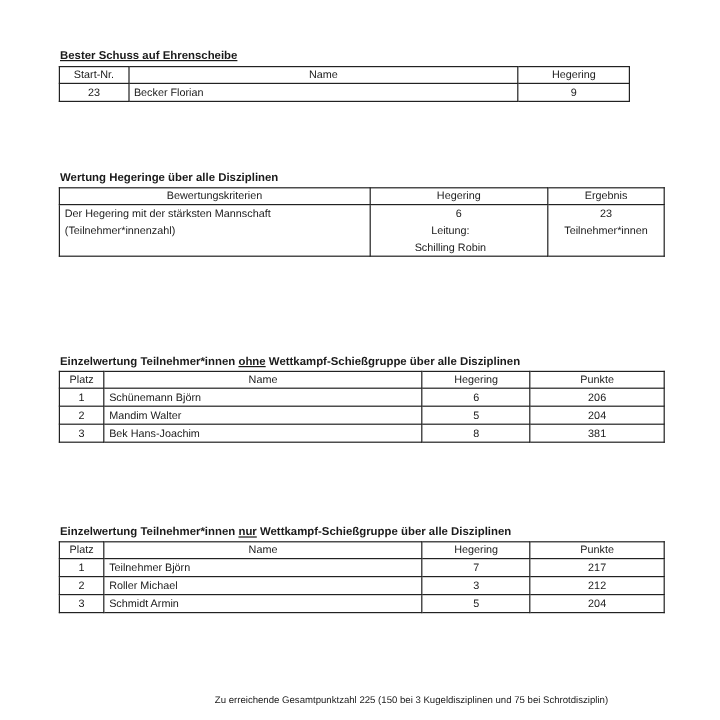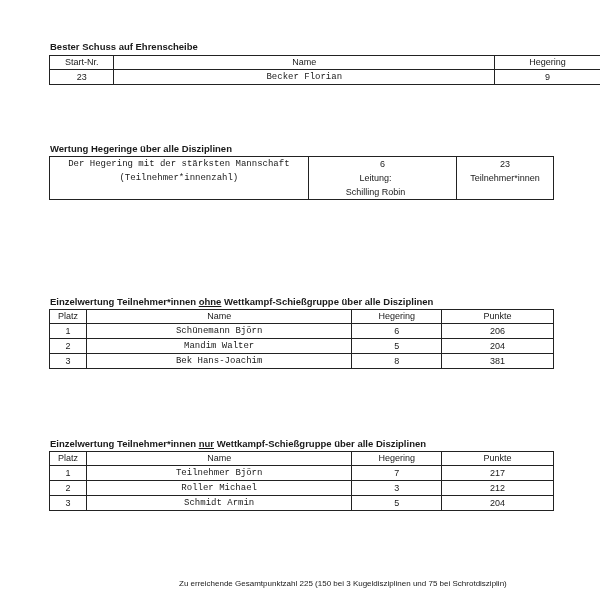--- a/index.html
+++ b/index.html
@@ -3,32 +3,32 @@
 <meta charset="utf-8">
 <style>
   html, body { margin: 0; padding: 0; background: #ffffff; }
   body { width: 600px; height: 600px; position: relative; overflow: hidden;
          font-family: "Liberation Sans", sans-serif; color: #1a1a1a; }
   .section-title { position: absolute; left: 50px; font-size: 9.5px; font-weight: bold; line-height: 11px; white-space: nowrap; }
   .section-title u { }
   table { position: absolute; border-collapse: collapse; font-size: 9px; }
   td { border: 1px solid #222; padding: 0 4px; line-height: 14px; height: 14px; white-space: nowrap; }
   .c { text-align: center; }
-  .l { text-align: center; font-family: Liberation Mono, monospace; }
+  .l { text-align: left; }
   .hdr td { line-height: 13px; height: 13px; }
   .twoline td { height: 28px; line-height: 14px; vertical-align: top; }
   .lines span { display: block; }
   .leitung { display: flex; justify-content: space-between; padding-right: 14px; }
   .footer-note { position: absolute; left: 179px; top: 579px; font-size: 8px; white-space: nowrap; }
 </style>
 </head>
 <body>
 
-<div class="section-title" style="top:41px;">Bester Schuss auf Ehrenscheibe</div>
-<table style="left:49px; top:55px; width:552px;">
+<div class="section-title" style="top:41px;text-decoration:underline;">Bester Schuss auf Ehrenscheibe</div>
+<table style="left:49px; top:55px; width:476px;">
   <colgroup>
       <col style="width:59px">
       <col style="width:349px">
       <col style="width:97px">
     </colgroup>
   <tbody>
       <tr class="hdr">
     <td class="c">Start-Nr.</td>
     <td class="c">Name</td>
     <td class="c">Hegering</td>
@@ -42,20 +42,25 @@
   </table>
 
 <div class="section-title" style="top:143px;">Wertung Hegeringe über alle Disziplinen</div>
 <table style="left:49px; top:156px; width:505px;">
   <colgroup>
       <col style="width:259px">
       <col style="width:149px">
       <col style="width:97px">
     </colgroup>
   <tbody>
+      <tr class="hdr">
+    <td class="c">Bewertungskriterien</td>
+    <td class="c">Hegering</td>
+    <td class="c">Ergebnis</td>
+  </tr>
   <tr class="twoline">
     <td class="l lines">
       <span>Der Hegering mit der stärksten Mannschaft</span>
       <span>(Teilnehmer*innenzahl)</span>
     </td>
     <td class="c lines">
       <span>6</span>
       <span class="leitung">
         <span>Leitung:</span>
         <span>Schilling Robin</span>

